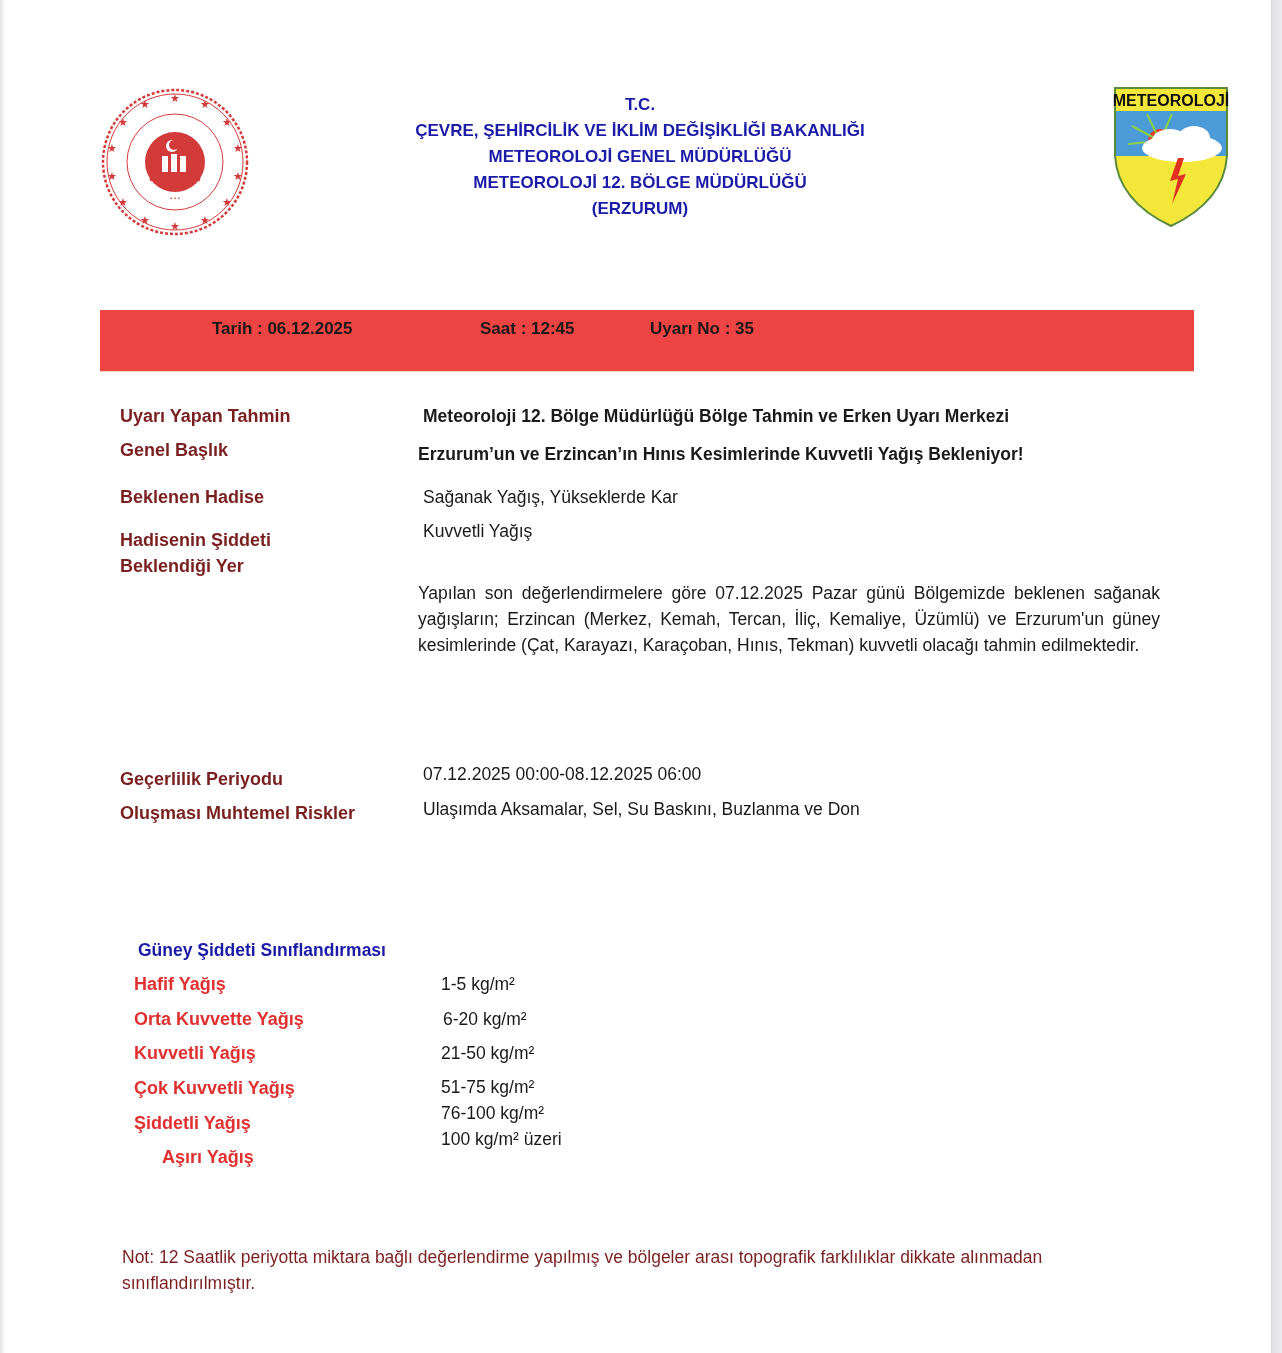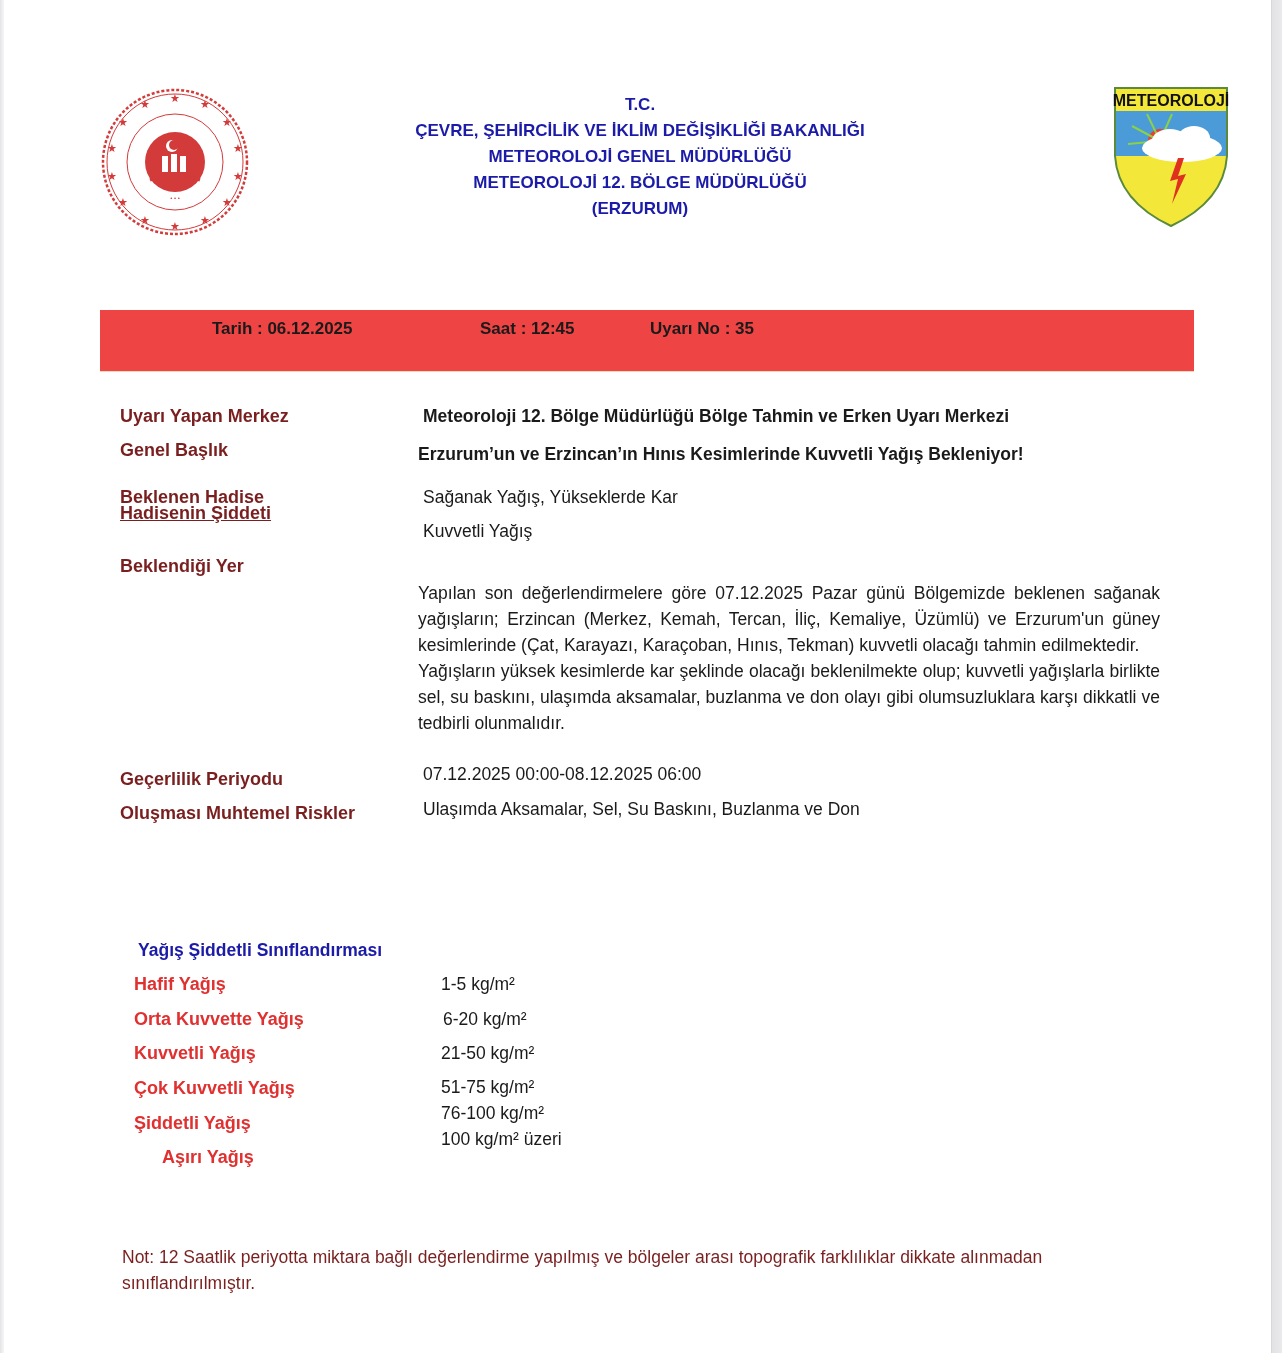--- a/index.html
+++ b/index.html
@@ -137,46 +137,45 @@
   <div>METEOROLOJİ 12. BÖLGE MÜDÜRLÜĞÜ</div>
   <div>(ERZURUM)</div>
 </div>
 
 <div class="band">
   <span style="left:112px;">Tarih : 06.12.2025</span>
   <span style="left:380px;">Saat : 12:45</span>
   <span style="left:550px;">Uyarı No : 35</span>
 </div>
 
-<div class="lbl" style="top:406px;">Uyarı Yapan Merkez</div>
+<div class="lbl" style="top:406px;">Uyarı Yapan Tahmin</div>
 <div class="val bold" style="top:406px;">Meteoroloji 12. Bölge Müdürlüğü Bölge Tahmin ve Erken Uyarı Merkezi</div>
 
 <div class="lbl" style="top:440px;">Genel Başlık</div>
 <div class="val bold" style="top:444px; left:418px;">Erzurum’un ve Erzincan’ın Hınıs Kesimlerinde Kuvvetli Yağış Bekleniyor!</div>
 
 <div class="lbl" style="top:487px;">Beklenen Hadise</div>
 <div class="val" style="top:487px;">Sağanak Yağış, Yükseklerde Kar</div>
 
-<div class="lbl" style="top:503px;text-decoration:underline;">Hadisenin Şiddeti</div>
+<div class="lbl" style="top:530px;">Hadisenin Şiddeti</div>
 <div class="val" style="top:521px;">Kuvvetli Yağış</div>
 
 <div class="lbl" style="top:556px;">Beklendiği Yer</div>
 
 <div class="desc">
   <p>Yapılan son değerlendirmelere göre 07.12.2025 Pazar günü Bölgemizde beklenen sağanak yağışların; Erzincan (Merkez, Kemah, Tercan, İliç, Kemaliye, Üzümlü) ve Erzurum'un güney kesimlerinde (Çat, Karayazı, Karaçoban, Hınıs, Tekman) kuvvetli olacağı tahmin edilmektedir.</p>
-  <p>Yağışların yüksek kesimlerde kar şeklinde olacağı beklenilmekte olup; kuvvetli yağışlarla birlikte sel, su baskını, ulaşımda aksamalar, buzlanma ve don olayı gibi olumsuzluklara karşı dikkatli ve tedbirli olunmalıdır.</p>
 </div>
 
 <div class="lbl" style="top:769px;">Geçerlilik Periyodu</div>
 <div class="val" style="top:764px;">07.12.2025 00:00-08.12.2025 06:00</div>
 
 <div class="lbl" style="top:803px;">Oluşması Muhtemel Riskler</div>
 <div class="val" style="top:799px;">Ulaşımda Aksamalar, Sel, Su Baskını, Buzlanma ve Don</div>
 
-<div class="class-title">Yağış Şiddetli Sınıflandırması</div>
+<div class="class-title">Güney Şiddeti Sınıflandırması</div>
 
 <div class="cls-lbl" style="top:974px;">Hafif Yağış</div>
 <div class="cls-val" style="top:974px; left:441px;">1-5 kg/m²</div>
 
 <div class="cls-lbl" style="top:1009px;">Orta Kuvvette Yağış</div>
 <div class="cls-val" style="top:1009px; left:443px;">6-20 kg/m²</div>
 
 <div class="cls-lbl" style="top:1043px;">Kuvvetli Yağış</div>
 <div class="cls-val" style="top:1043px; left:441px;">21-50 kg/m²</div>
 

